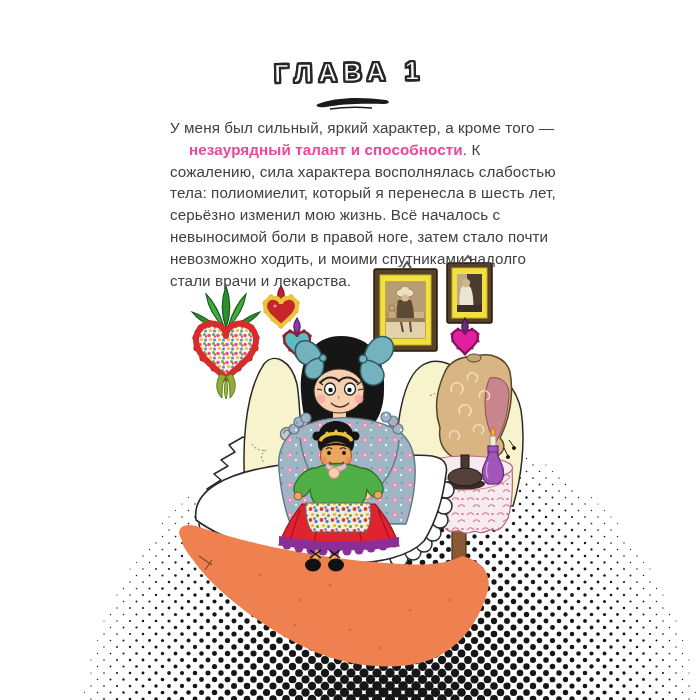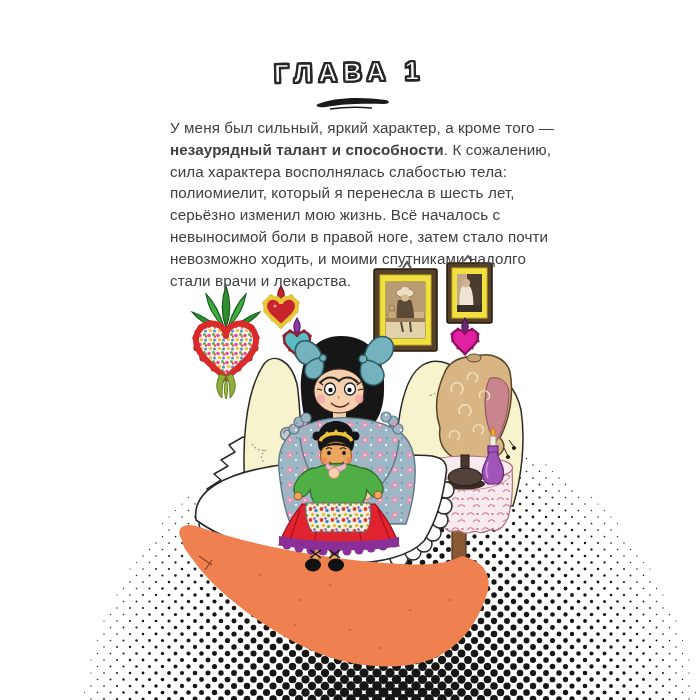--- a/index.html
+++ b/index.html
@@ -9,21 +9,21 @@
   .title-wrap{position:absolute;top:57px;left:0;width:100%;text-align:center;}
   .chapter-title{display:inline-block;font-weight:bold;font-size:26px;letter-spacing:6px;
     color:#ffffff;transform:rotate(-1.2deg);
     -webkit-text-stroke:1.2px #262626;
     text-shadow:-1.6px -1.6px 0 #262626, 1.6px -1.6px 0 #262626,
                 -1.6px 1.6px 0 #262626, 1.6px 1.6px 0 #262626,
                 0 -1.6px 0 #262626, 0 1.6px 0 #262626,
                 -1.6px 0 0 #262626, 1.6px 0 0 #262626;}
   .paragraph{position:absolute;left:170px;top:117px;width:388px;
     font-size:15.2px;line-height:21.8px;color:#414141;letter-spacing:0.1px;}
-  .paragraph b{color:#404040;}
+  .paragraph b{color:#ec4899;margin-left:19px;}
 </style>
 </head>
 <body>
 
 <div class="page">
 
   <svg class="illustration" viewBox="0 0 700 700" xmlns="http://www.w3.org/2000/svg">
     <defs>
       <pattern id="pat-blouse" width="15" height="15" patternUnits="userSpaceOnUse">
         <rect width="15" height="15" fill="#9db6c5"></rect>

